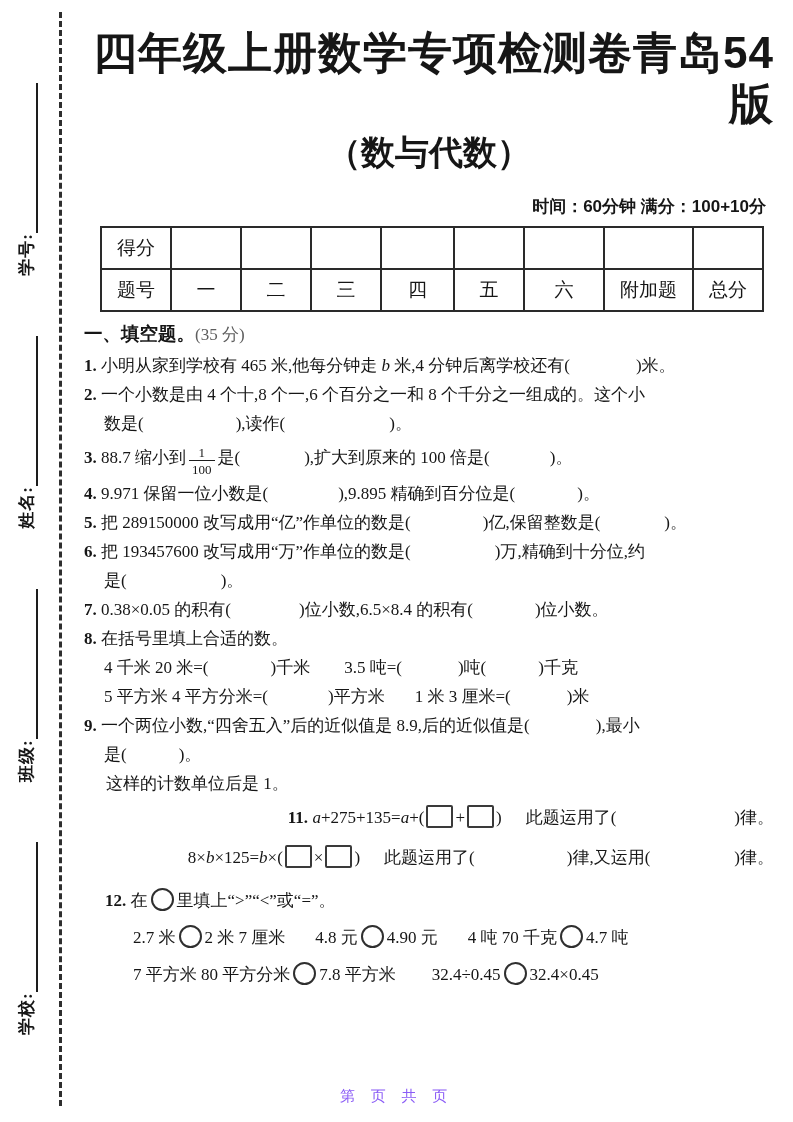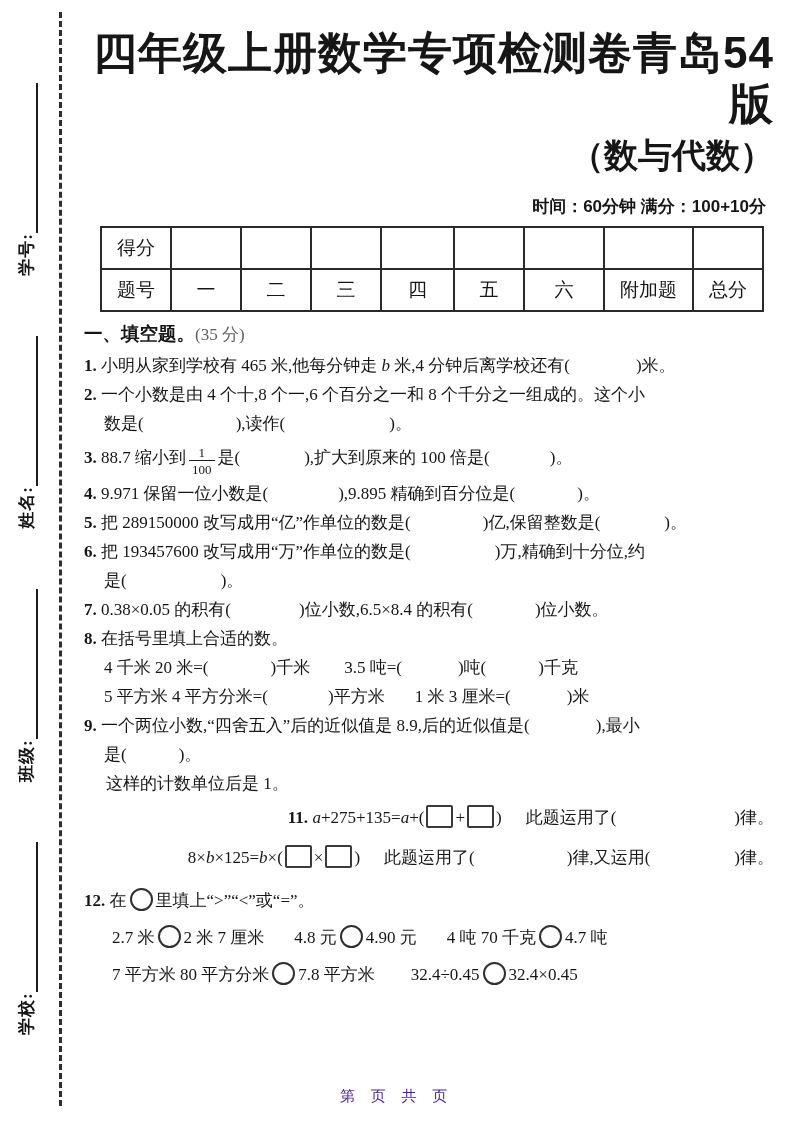--- a/index.html
+++ b/index.html
@@ -22,21 +22,21 @@
   .sb-field{display:inline-flex;align-items:flex-end;}
   .sb-label{letter-spacing:1px;}
   .sb-line{display:inline-block;width:150px;height:15px;border-bottom:2px solid #1d1d1d;}
   
   .content{position:absolute;left:84px;top:0;width:690px;}
   .title{
     margin-top:28px;text-align:right;font-family:"Liberation Sans","DejaVu Sans",sans-serif;
     font-weight:900;font-size:44px;letter-spacing:1px;line-height:1.15;
   }
   .subtitle{
-    margin-top:8px;text-align:right;font-family:Liberation Sans, sans-serif;
+    margin-top:8px;text-align:center;font-family:Liberation Mono, monospace;
     font-weight:900;font-size:34px;line-height:1.1;
   }
   .meta{
     margin:20px 8px 8px 0;text-align:right;
     font-family:"Liberation Sans","DejaVu Sans",sans-serif;
     font-weight:600;font-size:17px;
   }
   table.score{
     border-collapse:collapse;table-layout:fixed;margin-left:16px;width:662px;
   }
@@ -45,41 +45,41 @@
     font-size:19px;padding:0;
   }
   .section{margin-top:10px;font-size:18.5px;line-height:24px;}
   .sec-title{font-weight:700;}
   .sec-points{color:#5e5e5e;font-size:17px;}
   
   #questions{margin-top:4px;}
   .row{font-size:17px;line-height:29px;white-space:nowrap;}
   .row.tall{margin:5px 0 3px 0;}
   .row.tall2{line-height:40px;text-align:right;}
-  .row.sp{margin-top:8px;}
+  .row.sp{margin-top:8px;margin-left:21px;}
   .qnum{font-weight:700;}
   .blank{display:inline-block;height:1px;}
   .gap{display:inline-block;height:1px;}
   .box{
     display:inline-block;width:23px;height:19px;border:2px solid #3a3a3a;
     border-radius:2px;vertical-align:-5px;margin:0 2px;background:#fff;
   }
   .circ{
     display:inline-block;width:19px;height:19px;border:2px solid #2f2f2f;
     border-radius:50%;vertical-align:-5px;margin:0 3px;background:#fff;
   }
   .frac{
     display:inline-block;vertical-align:-11px;text-align:center;line-height:1;margin:0 3px;
   }
   .frac .fn{display:block;font-size:13px;padding:0 3px 1px 3px;}
   .frac .fd{display:block;font-size:13px;border-top:1.5px solid #1d1d1d;padding:2px 3px 0 3px;}
   
   .footer{
     position:absolute;bottom:16px;left:0;right:0;text-align:center;
-    font-size:15px;letter-spacing:6px;color:#4c1d95;
+    font-size:15px;letter-spacing:6px;color:#8b5cf6;
   }
 </style>
 </head>
 <body>
 
 <div class="divider"></div>
 
 <div class="sidebar" id="sidebar">
     <span class="sb-field">
       <span class="sb-label">学校:</span>

